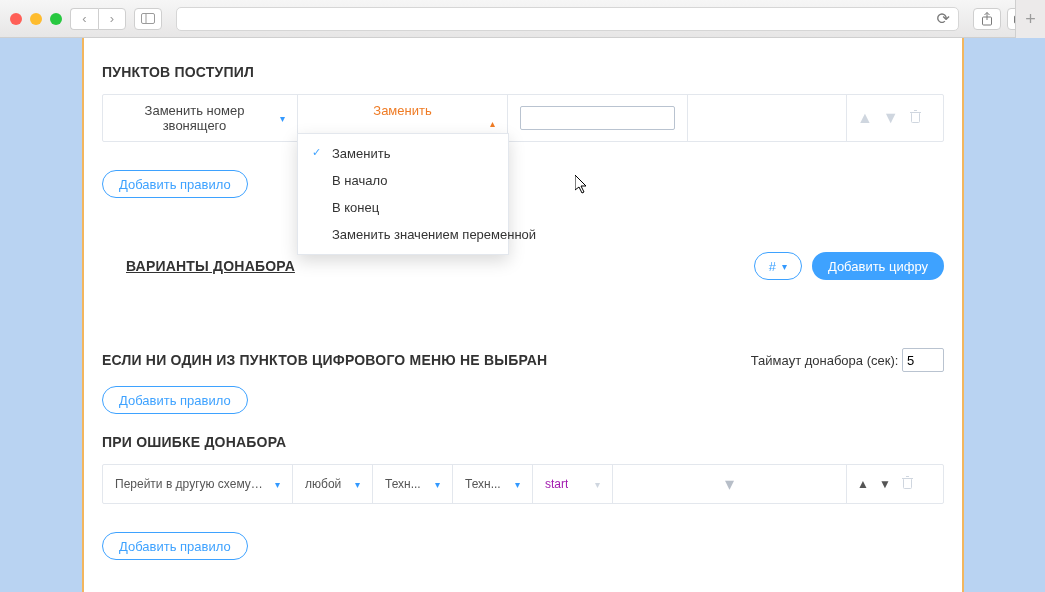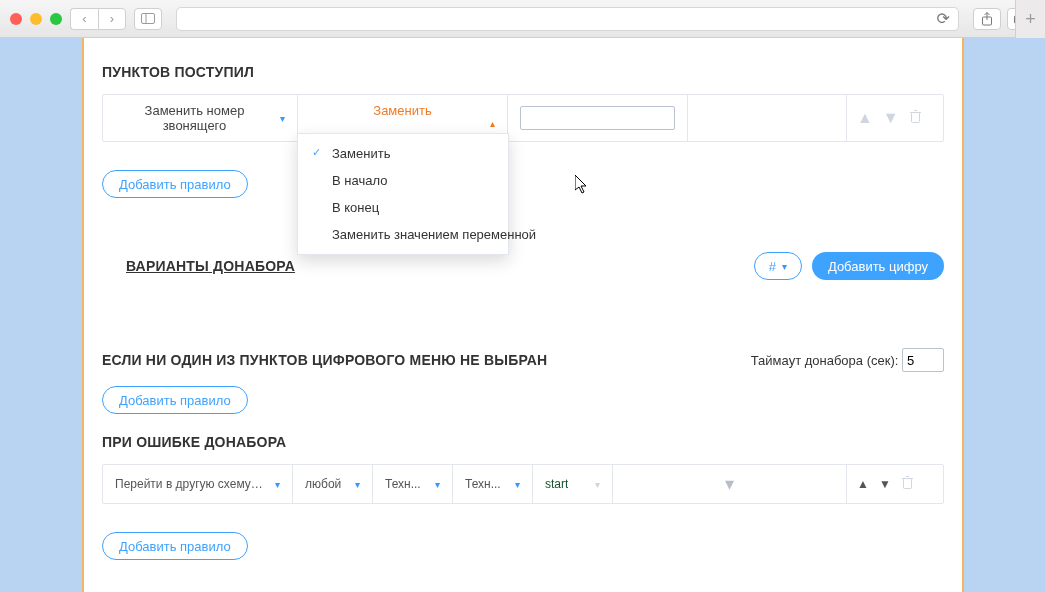--- a/index.html
+++ b/index.html
@@ -38,21 +38,21 @@
   .dd-item{padding:6px 18px 6px 34px;font-size:13px;color:#333;position:relative;white-space:nowrap;}
   .dd-item.sel::before{content:"✓";position:absolute;left:14px;color:#3ea2ff;font-size:11px;}
 
   .section-row{display:flex;align-items:center;justify-content:space-between;margin-bottom:14px;}
 
   .timeout-input{width:42px;height:24px;border:1px solid #b9c3d0;border-radius:2px;padding:0 4px;font-size:13px;text-align:left;}
 
   .err-row .cell{font-size:12px;color:#555;}
   .err-row .small{width:80px;white-space:nowrap;overflow:hidden;text-overflow:ellipsis;justify-content:center;}
   .ell{white-space:nowrap;overflow:hidden;text-overflow:ellipsis;}
-  .placeholder{color:#14532d;}
+  .placeholder{color:#a21caf;}
 
   .cursor{position:absolute;left:575px;top:175px;font-size:16px;color:#000;pointer-events:none;}
 </style>
 </head>
 <body>
 
 <div class="titlebar">
   <div class="traffic">
     <div class="tl red"></div>
     <div class="tl yel"></div>

